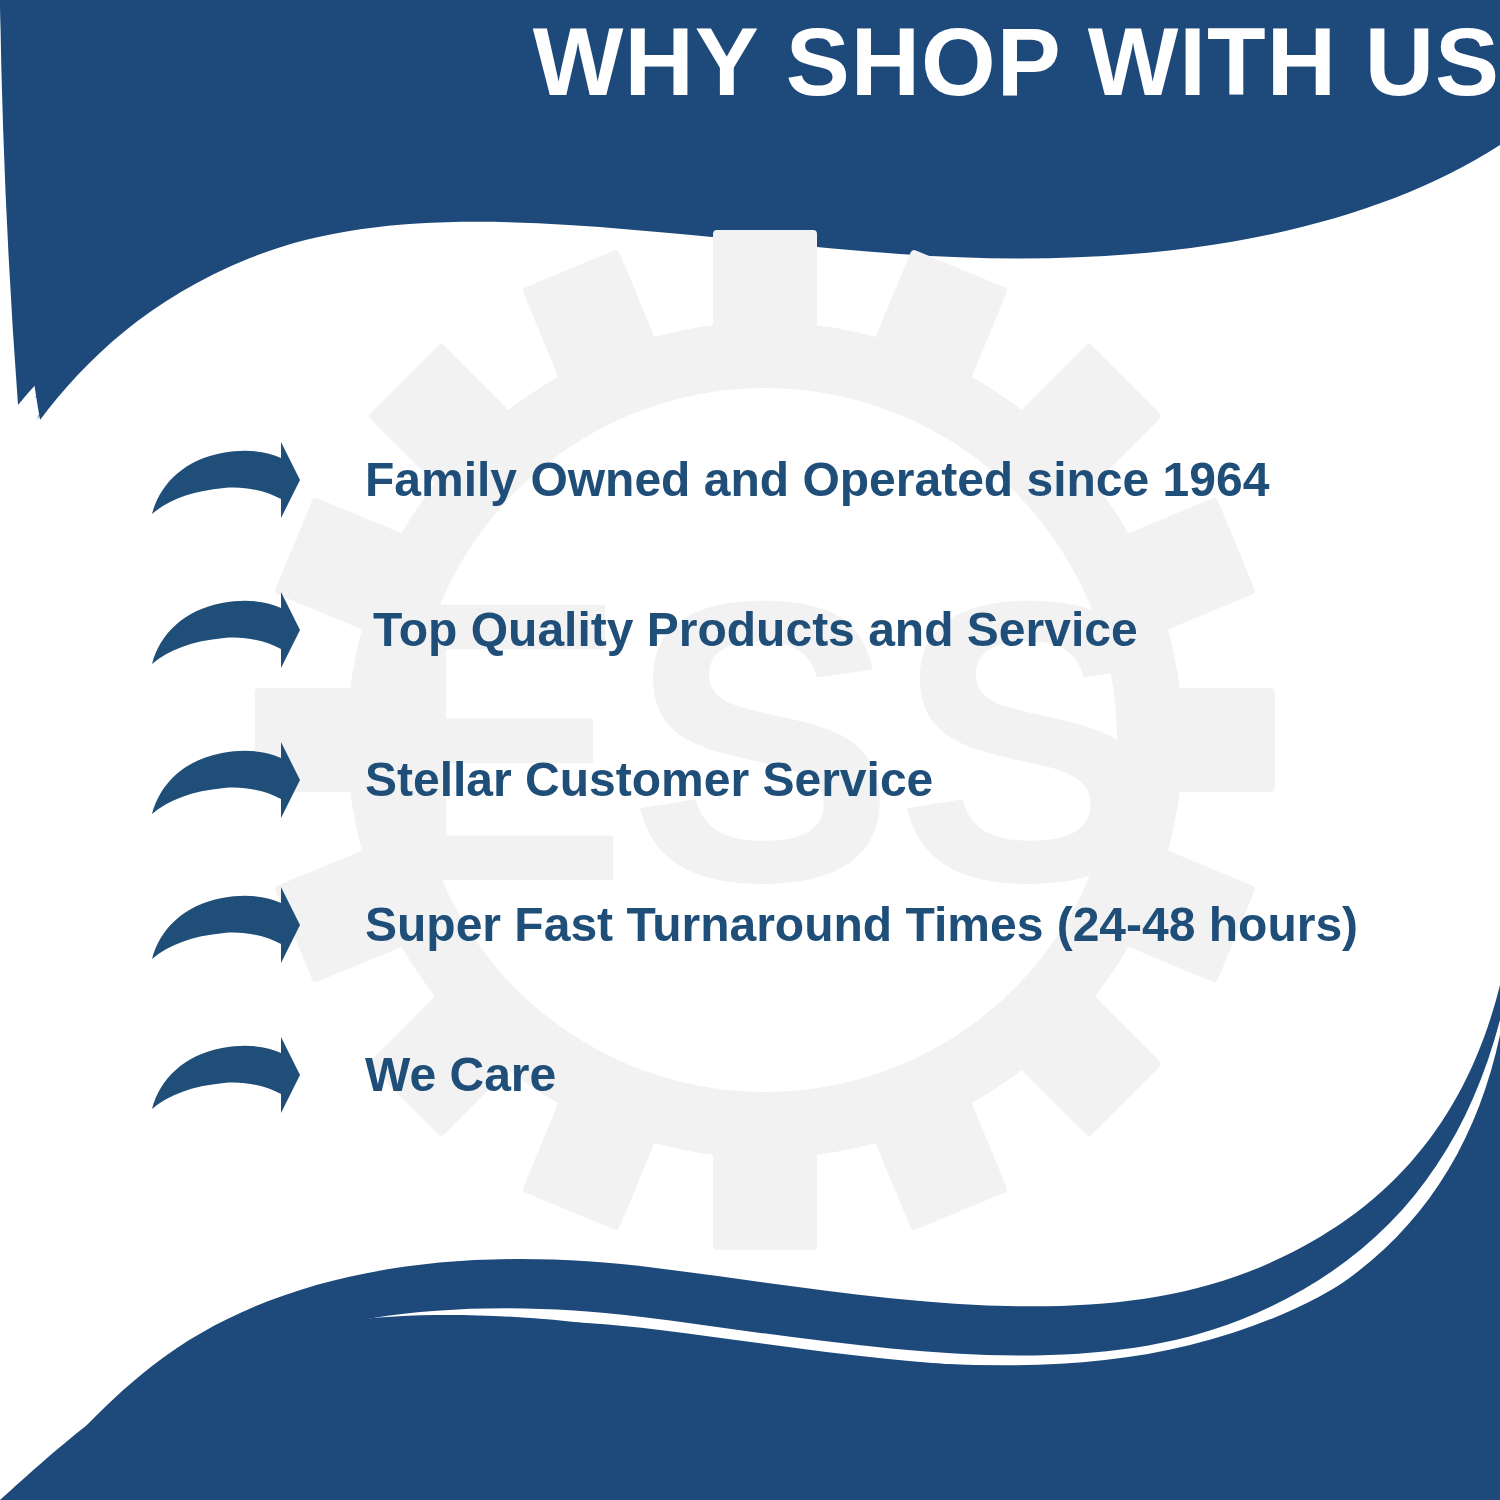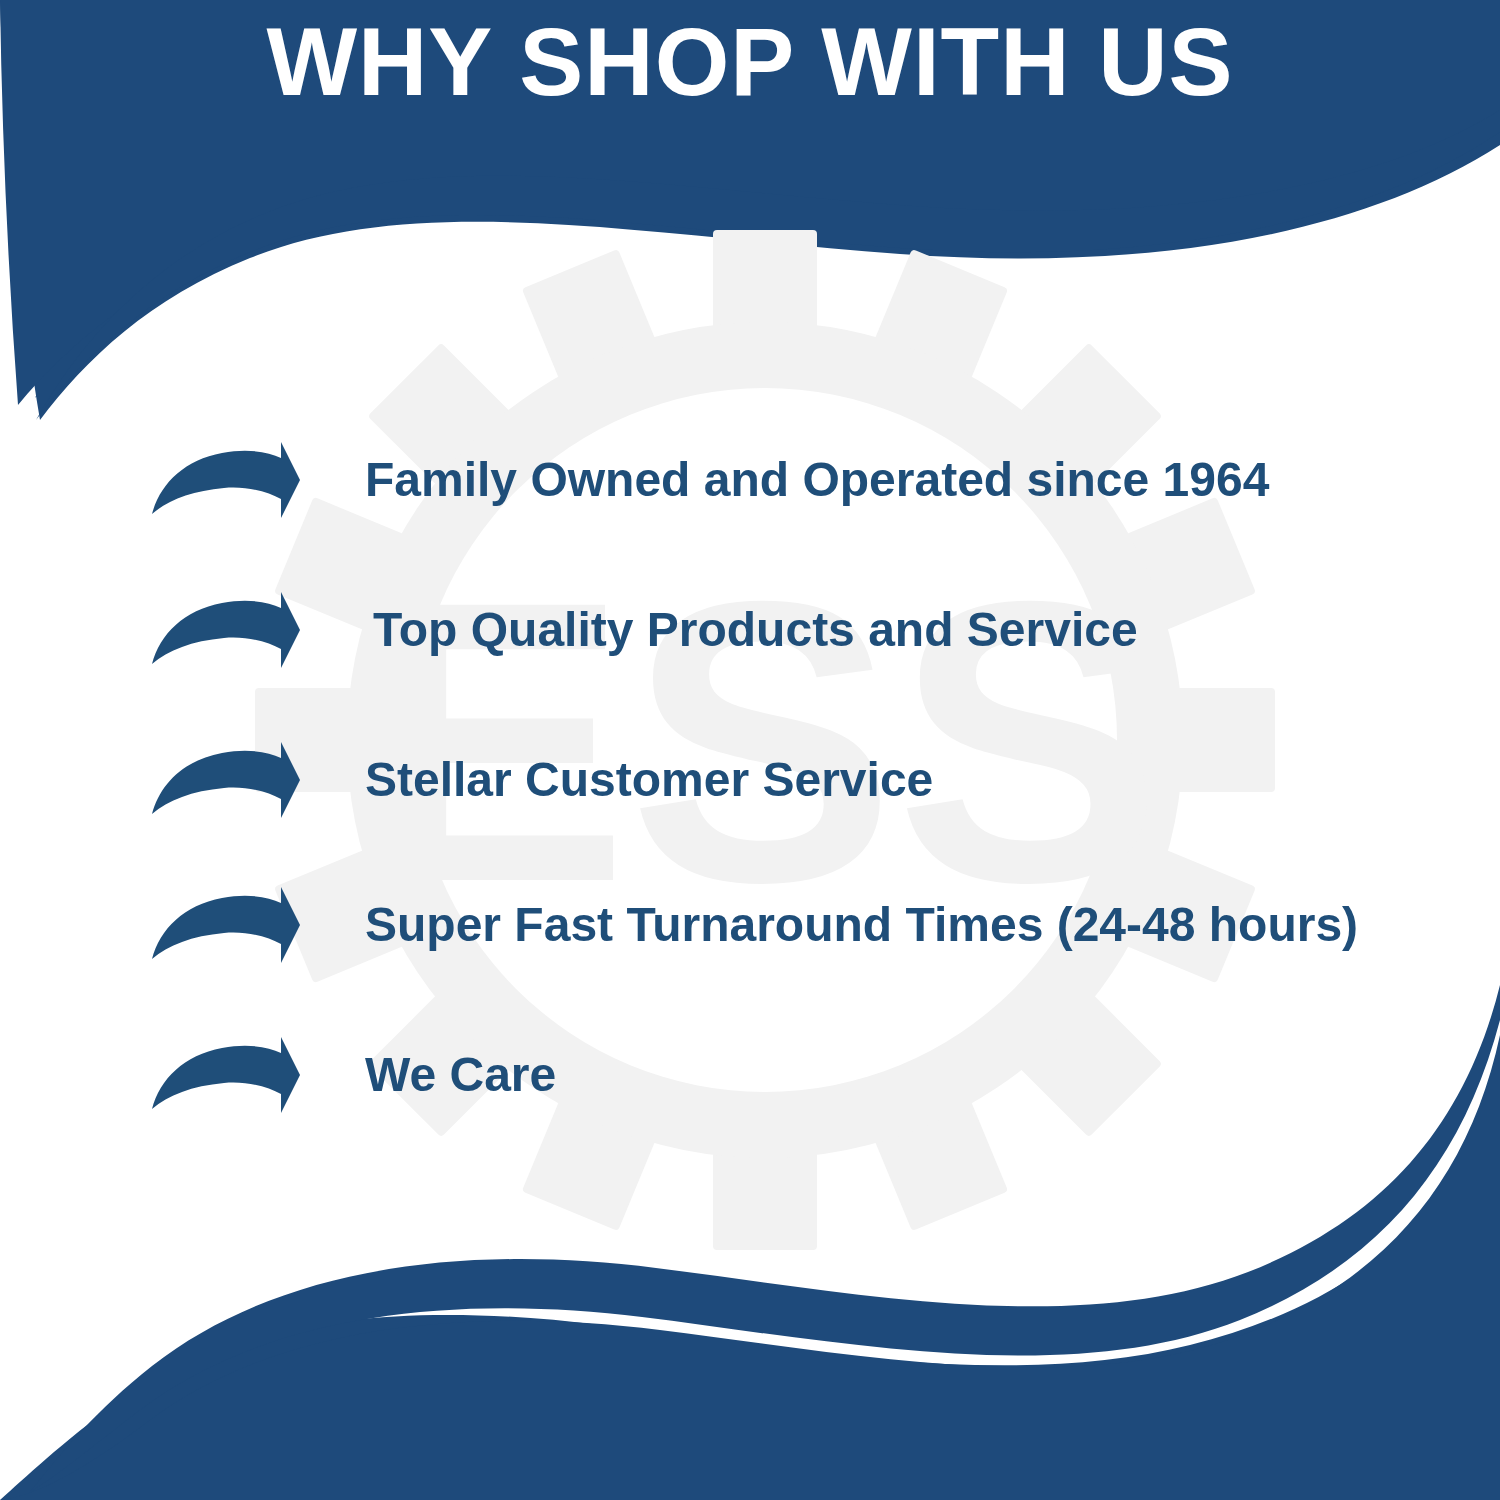--- a/index.html
+++ b/index.html
@@ -20,21 +20,21 @@
     left: 0;
     top: 0;
     width: 1500px;
     height: 1500px;
   }
   #header-title {
     position: absolute;
     left: 0;
     top: 14px;
     width: 1500px;
-    text-align: center;
+    text-align: right;
     color: #ffffff;
     font-family: "Liberation Sans", sans-serif;
     font-size: 96px;
     font-weight: 700;
     letter-spacing: 1px;
     line-height: 1.0;
     white-space: nowrap;
     z-index: 5;
   }
   #benefits-list {

